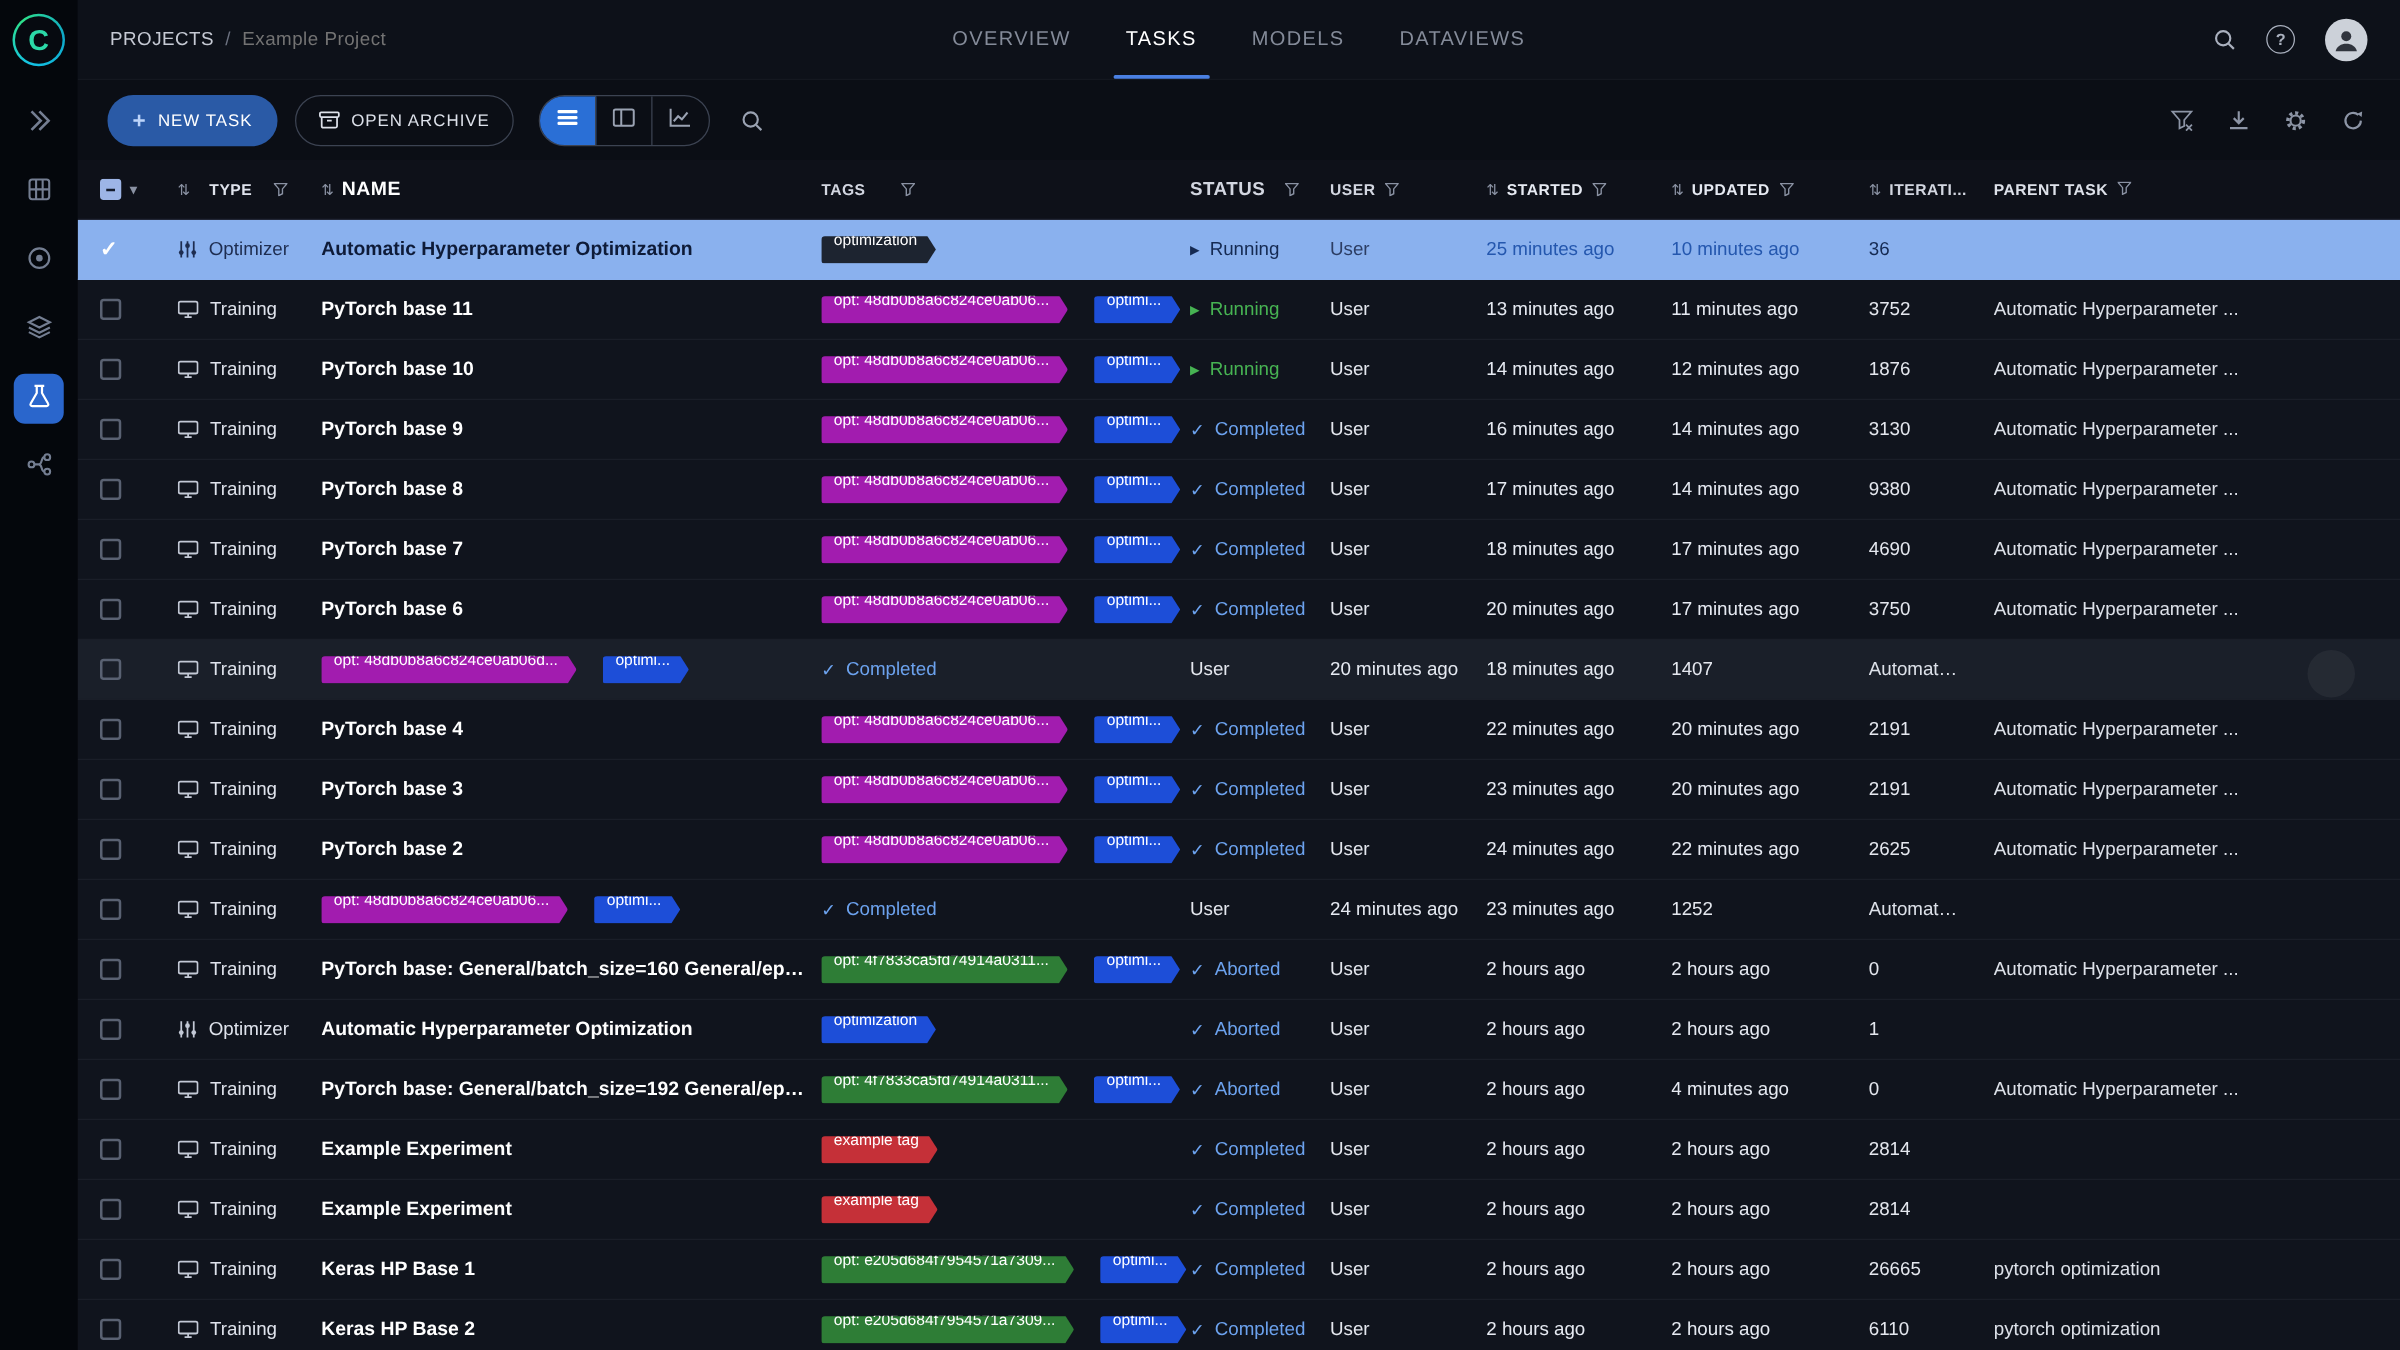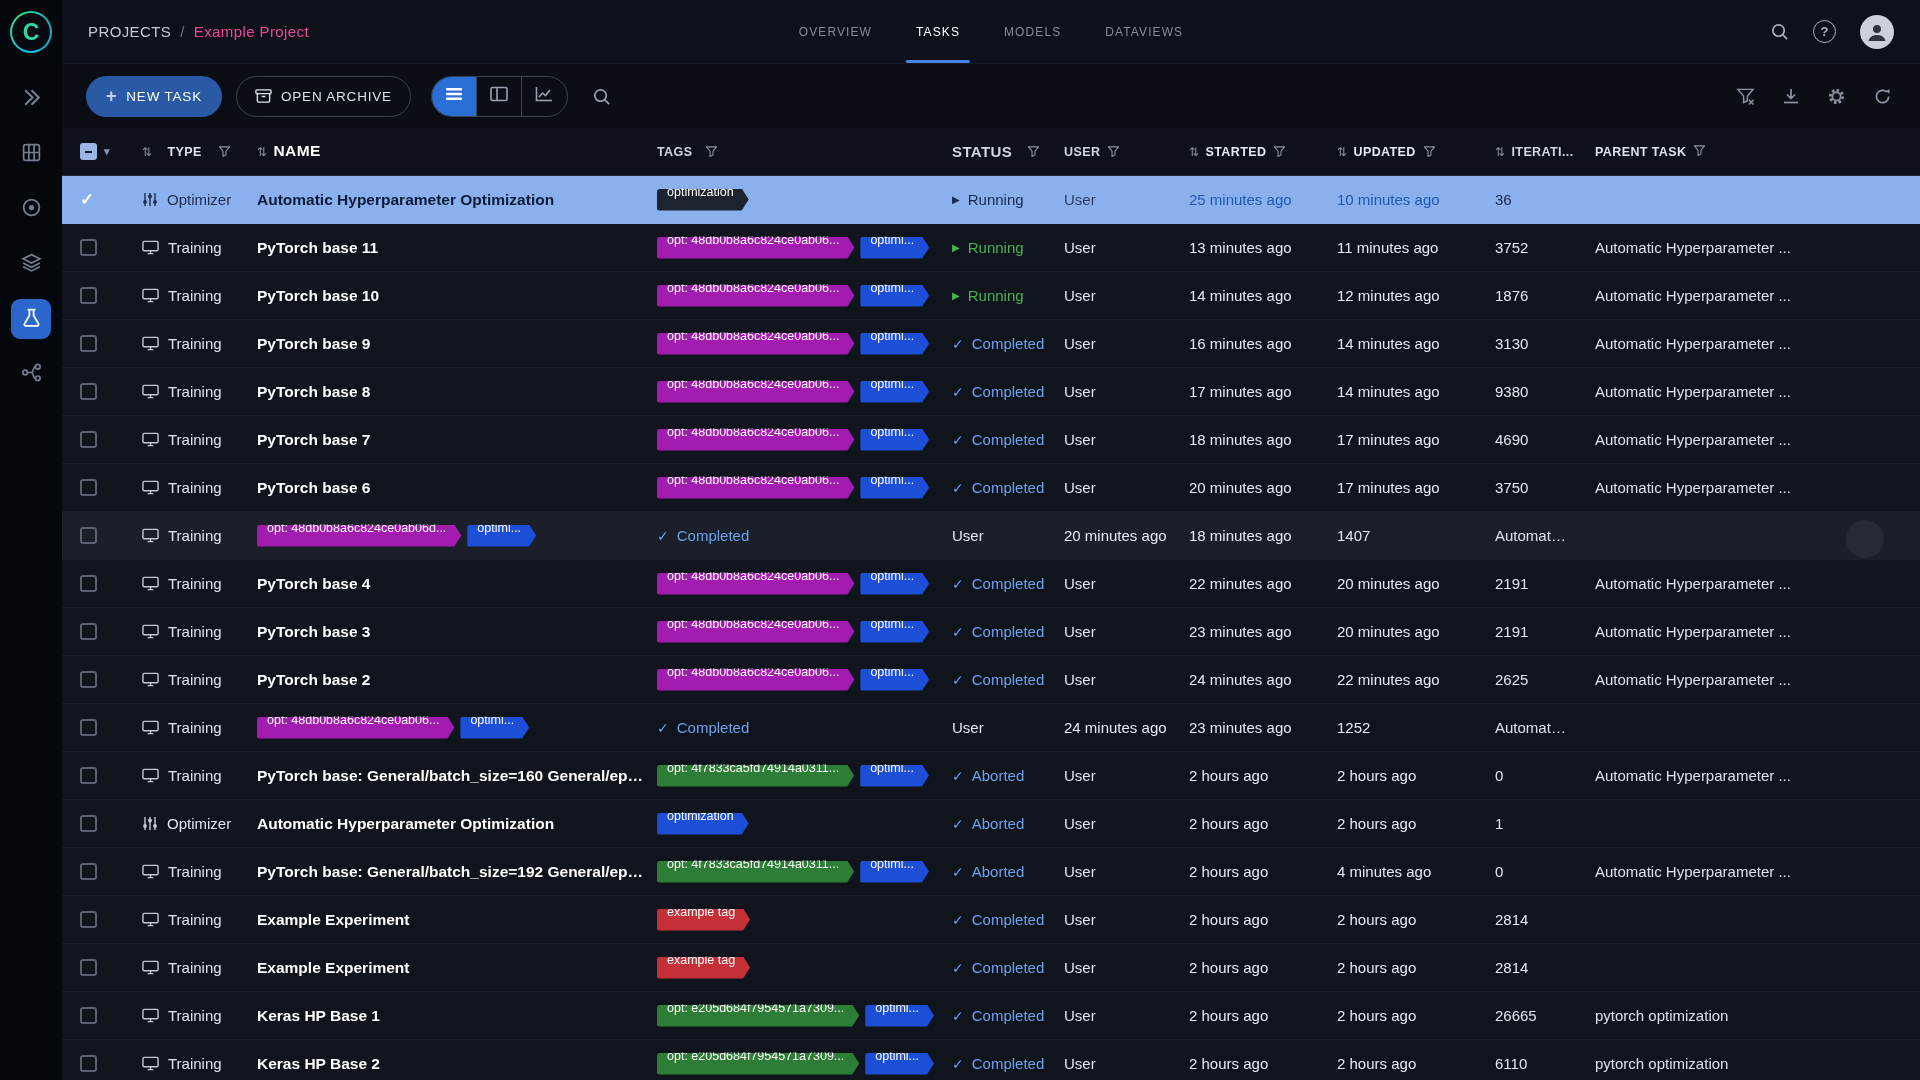--- a/index.html
+++ b/index.html
@@ -10,23 +10,23 @@
 .logo-in{width:100%;height:100%;border-radius:50%;background:#060a10;display:flex;align-items:center;justify-content:center;font-weight:bold;font-size:23px;color:#2bd9a7}
 .side-nav{margin-top:26px;display:flex;flex-direction:column;gap:15px;align-items:center}
 .side-item{width:40px;height:40px;border-radius:9px;display:flex;align-items:center;justify-content:center;color:#747e92;cursor:pointer}
 .side-item svg{width:21px;height:21px}
 .side-item.active{background:#2a66cc;color:#fff}
 
 .topbar{position:fixed;left:62px;right:0;top:0;height:64px;background:#0d1119;display:flex;align-items:center;padding:0 26px;z-index:5;border-bottom:1px solid rgba(255,255,255,.03)}
 .breadcrumb{display:flex;align-items:center;gap:9px;font-size:15px;letter-spacing:.4px;white-space:nowrap}
 .bc-root{color:#c6cad4;cursor:pointer}
 .bc-sep{color:#6c7280}
-.bc-cur{color:#ec4899;cursor:pointer}
+.bc-cur{color:#737373;cursor:pointer}
 .tabs{position:absolute;left:50%;transform:translateX(-50%);height:100%;display:flex}
-.tab{height:100%;display:flex;align-items:center;padding:0 22px;font-size:12px;letter-spacing:1.1px;color:#848b99;position:relative;cursor:pointer;white-space:nowrap}
+.tab{height:100%;display:flex;align-items:center;padding:0 22px;font-size:16px;letter-spacing:1.1px;color:#848b99;position:relative;cursor:pointer;white-space:nowrap}
 .tab.active{color:#fff}
 .tab.active::after{content:"";position:absolute;left:12px;right:12px;bottom:0;height:3px;border-radius:2px;background:#4a80e2}
 .top-icons{margin-left:auto;display:flex;align-items:center;gap:24px;color:#aab1bf}
 .icon-btn{cursor:pointer;display:flex;align-items:center;justify-content:center}
 .help-circle{width:23px;height:23px;border:1.6px solid #aab1bf;border-radius:50%;font-size:13px;display:flex;align-items:center;justify-content:center;font-weight:bold;cursor:pointer}
 .avatar{width:34px;height:34px;border-radius:50%;background:#ccd1d9;display:flex;align-items:center;justify-content:center;cursor:pointer;overflow:hidden}
 
 .toolbar{position:fixed;left:62px;right:0;top:64px;height:64px;display:flex;align-items:center;padding:0 24px;gap:14px;z-index:4}
 .btn-new{height:41px;border:none;border-radius:21px;background:#2a5aa6;color:#fff;font-size:13.5px;letter-spacing:.8px;padding:0 20px;display:flex;align-items:center;gap:9px;cursor:pointer;font-family:inherit;white-space:nowrap}
 .btn-new .plus{font-size:18px;color:#bcd4fa;font-weight:bold;line-height:1}
@@ -51,21 +51,21 @@
 .cb-ind::after{content:"";position:absolute;left:3px;right:3px;top:50%;height:2px;margin-top:-1px;background:#121a2a}
 .row{height:48px;background:#10141d;border-bottom:1px solid #1a1e28;font-size:15px;color:#e4e7ee;cursor:pointer}
 .row.hover{background:#1a1f29}
 .cell{padding-right:10px;white-space:nowrap;overflow:hidden;display:flex;align-items:center;height:100%}
 .c-check{padding-left:18px}
 .rowcheck{color:#fff;font-size:17px;font-weight:bold}
 .c-type{gap:9px;color:#dfe3ec}
 .ticon{display:flex;color:#c3c9d6;flex:none}
 .c-name{font-weight:bold;font-size:15.5px;color:#fff;display:block;line-height:48px;text-overflow:ellipsis}
 .c-name.it{}
-.c-tags{gap:6px}
+.c-tags{gap:21px}
 .tag{height:22px;display:inline-flex;align-items:center;padding:0 15px 16px 10px;font-size:12.5px;color:#fff;clip-path:polygon(0 0,calc(100% - 7px) 0,100% 50%,calc(100% - 7px) 100%,0 100%);border-radius:3px;flex:none;white-space:nowrap}
 .tag-teal{background:#a21caf}
 .tag-green{background:#2e7d36}
 .tag-red{background:#c53038}
 .tag-gray{background:#1d4ed8}
 .tag-dark{background:#1d2430}
 .c-status{gap:8px;font-size:15px}
 .st-running{color:#47b353}
 .st-completed,.st-aborted{color:#6ca2ee}
 .stic{font-size:10px}

